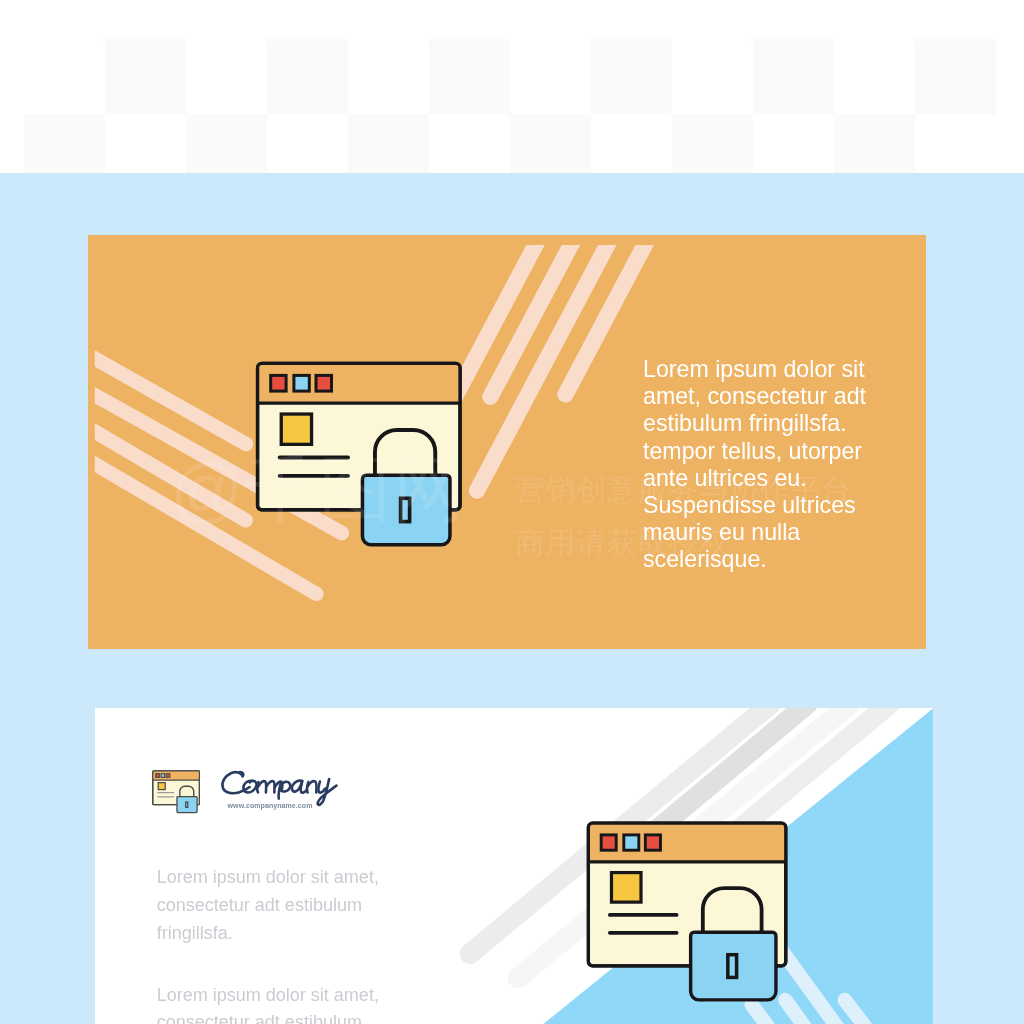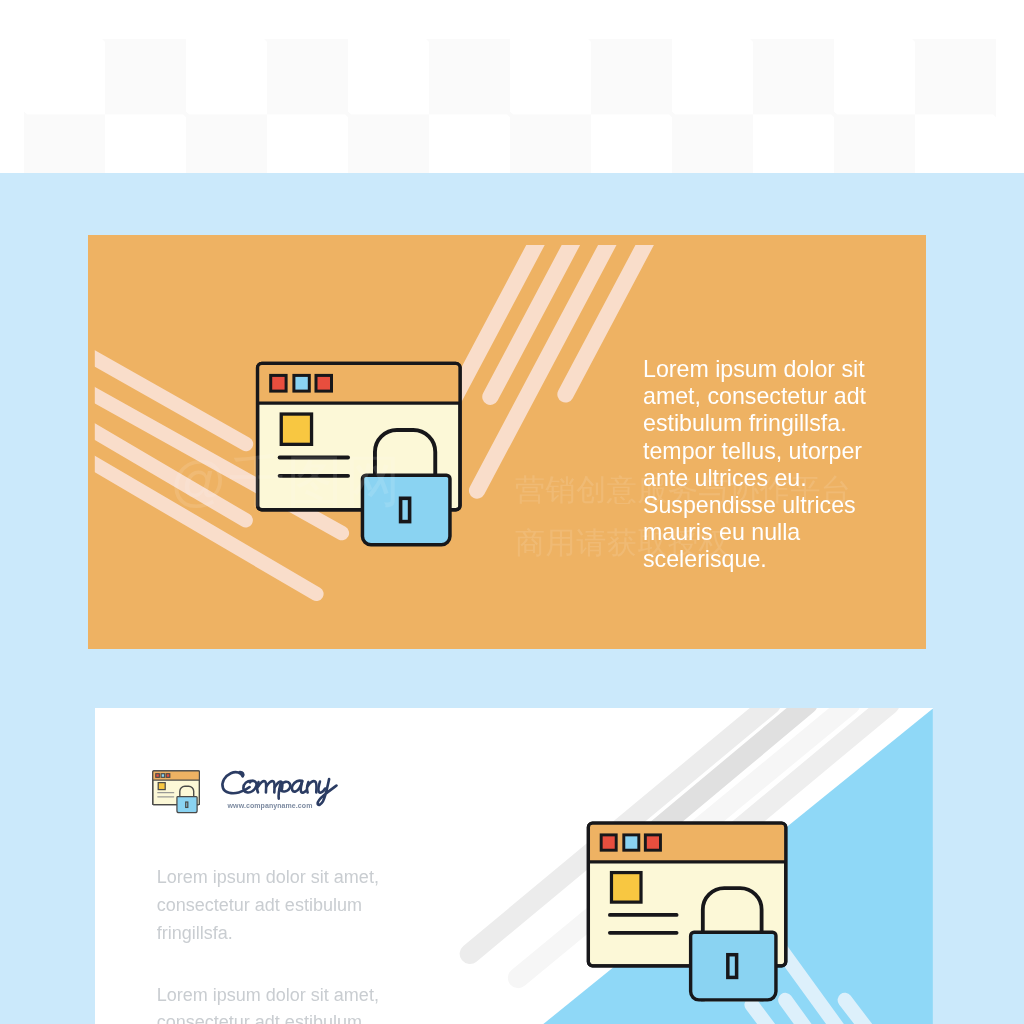--- a/index.html
+++ b/index.html
@@ -17,21 +17,21 @@
     background-size:162px 150.8px;
     background-position:0 0, 81px 75.4px;
   }
   .bluebg{position:absolute;left:0;top:173px;width:1024px;height:851px;background:#cbe9fb;}
 
   
   .banner{position:absolute;left:88px;top:235px;width:838px;height:414px;
           background:#eeb263;overflow:hidden;}
   .banner-deco{position:absolute;left:0;top:0;}
   .banner-icon{position:absolute;left:162px;top:120px;}
-  .wm-brand{position:absolute;left:82px;top:218px;font-size:56px;line-height:1;
+  .wm-brand{position:absolute;left:82px;top:218px;font-size:72px;line-height:1;
             color:rgba(255,255,255,0.115);white-space:nowrap;letter-spacing:2px;}
   .wm-line{position:absolute;font-size:30px;line-height:1;color:rgba(255,255,255,0.115);
            white-space:nowrap;letter-spacing:0.6px;}
   .wm-line1{left:427px;top:240px;}
   .wm-line2{left:427px;top:293px;}
   .banner-text{position:absolute;left:555px;top:121px;width:245px;
           color:#ffffff;font-size:23.2px;line-height:27.2px;letter-spacing:0px;}
 
   
   .card{position:absolute;left:95px;top:708px;width:838px;height:414px;

